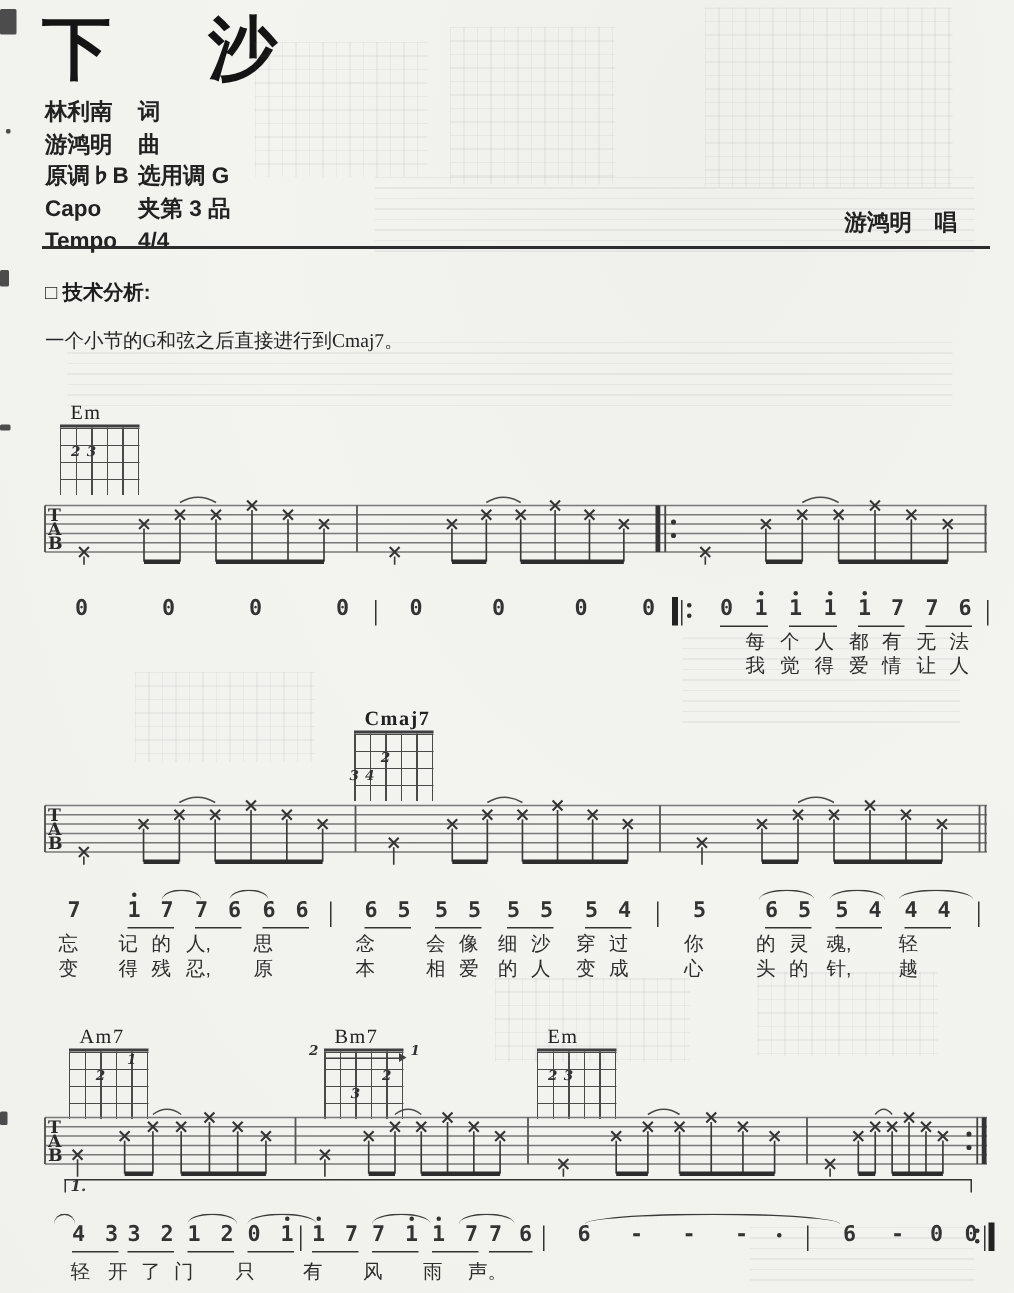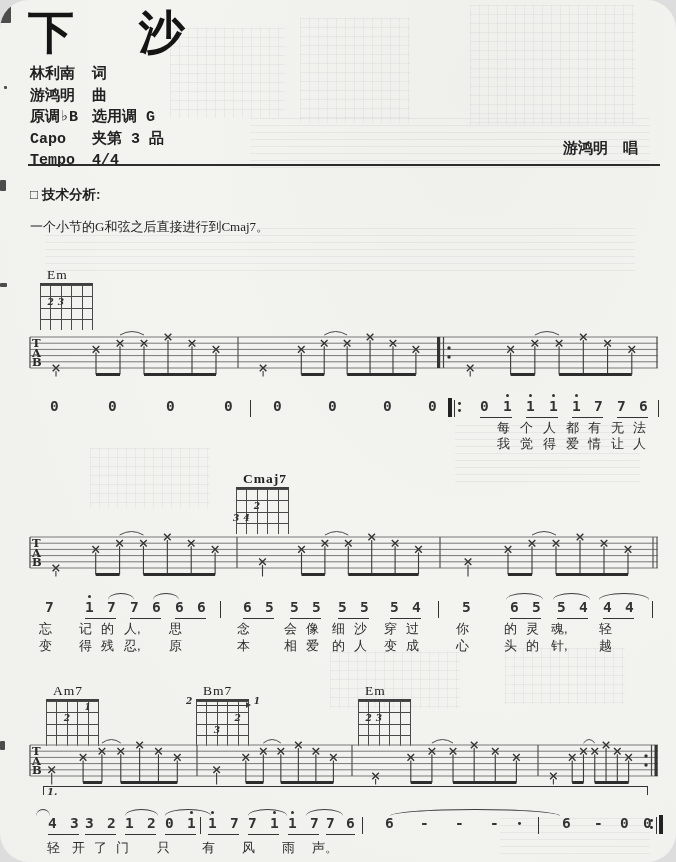--- a/index.html
+++ b/index.html
@@ -1,23 +1,23 @@
 <!DOCTYPE html>
 <html><head>
 <meta charset="utf-8">
 <style>
   html,body{margin:0;padding:0;background:#dddddd;}
   #page{position:relative;width:676px;height:862px;margin:0 auto;overflow:hidden;
         background:radial-gradient(ellipse at 70% 10%, #efefec 0%, #f3f3f0 45%, #f0f0ed 100%);
-        font-family:"Liberation Sans",sans-serif;color:#2a2a2a;border-radius:29px;}
+        font-family:"Liberation Sans",sans-serif;color:#2a2a2a;}
   #page *{box-sizing:border-box;}
   
   .title{position:absolute;left:28px;top:2px;font-size:46px;font-weight:900;color:#141414;
          letter-spacing:26px;font-family:"Liberation Sans",sans-serif;white-space:nowrap;}
-  .credits{position:absolute;left:30px;top:64px;font-family:Liberation Mono, monospace;
+  .credits{position:absolute;left:30px;top:64px;font-family:Liberation Sans, sans-serif;
            font-size:15px;font-weight:600;color:#222;line-height:21.5px;white-space:nowrap;}
   .credits .cl{display:inline-block;min-width:62px;}
   .singer{position:absolute;left:563px;top:139px;font-family:"Liberation Serif",serif;
           font-size:15px;font-weight:600;color:#222;white-space:nowrap;}
   .hrule{position:absolute;left:28px;top:164px;width:632px;height:1.6px;background:#2c2c2c;}
   .an-title{position:absolute;left:30px;top:175px;font-size:13.5px;font-weight:700;color:#1e1e1e;margin-top:11px;}
   .an-l1{position:absolute;left:60px;top:195px;width:600px;font-family:"Liberation Serif",serif;
          font-size:13px;color:#242424;white-space:nowrap;}
   .an-l2{position:absolute;left:30px;top:218px;width:600px;font-family:"Liberation Serif",serif;
          font-size:13px;color:#242424;white-space:nowrap;}
@@ -108,21 +108,21 @@
         <span class="cfing" style="position: absolute; left: 7.4px; top: 23.8px;">4</span>
       </span>
     </span>
     <span class="chord" style="position: absolute; left: 46px; top: 699px;">
       <span class="clabel" style="position: absolute;">Am7</span>
       <span class="cgrid" style="position: absolute;">
         <span class="cfing" style="position: absolute; left: 38.6px; top: 1px;">1</span>
         <span class="cfing" style="position: absolute; left: 17.8px; top: 12.4px;">2</span>
       </span>
     </span>
-    <span class="chord" style="position: absolute; left: 196px; top: 699px;">
+    <span class="chord" style="position: absolute; left: 216px; top: 699px;">
       <span class="clabel" style="position: absolute;">Bm7</span>
       <span class="cgrid" style="position: absolute;">
         <span class="cfing" style="position: absolute; left: 38.6px; top: 12.4px;">2</span>
         <span class="cfing" style="position: absolute; left: 17.8px; top: 23.8px;">3</span>
         <span class="cbarre" style="position: absolute;"></span>
       </span>
       <span class="cpos" style="position: absolute;">2</span>
       <span class="cbarre-f" style="position: absolute;">1</span>
     </span>
     <span class="chord" style="position: absolute; left: 358px; top: 699px;">

